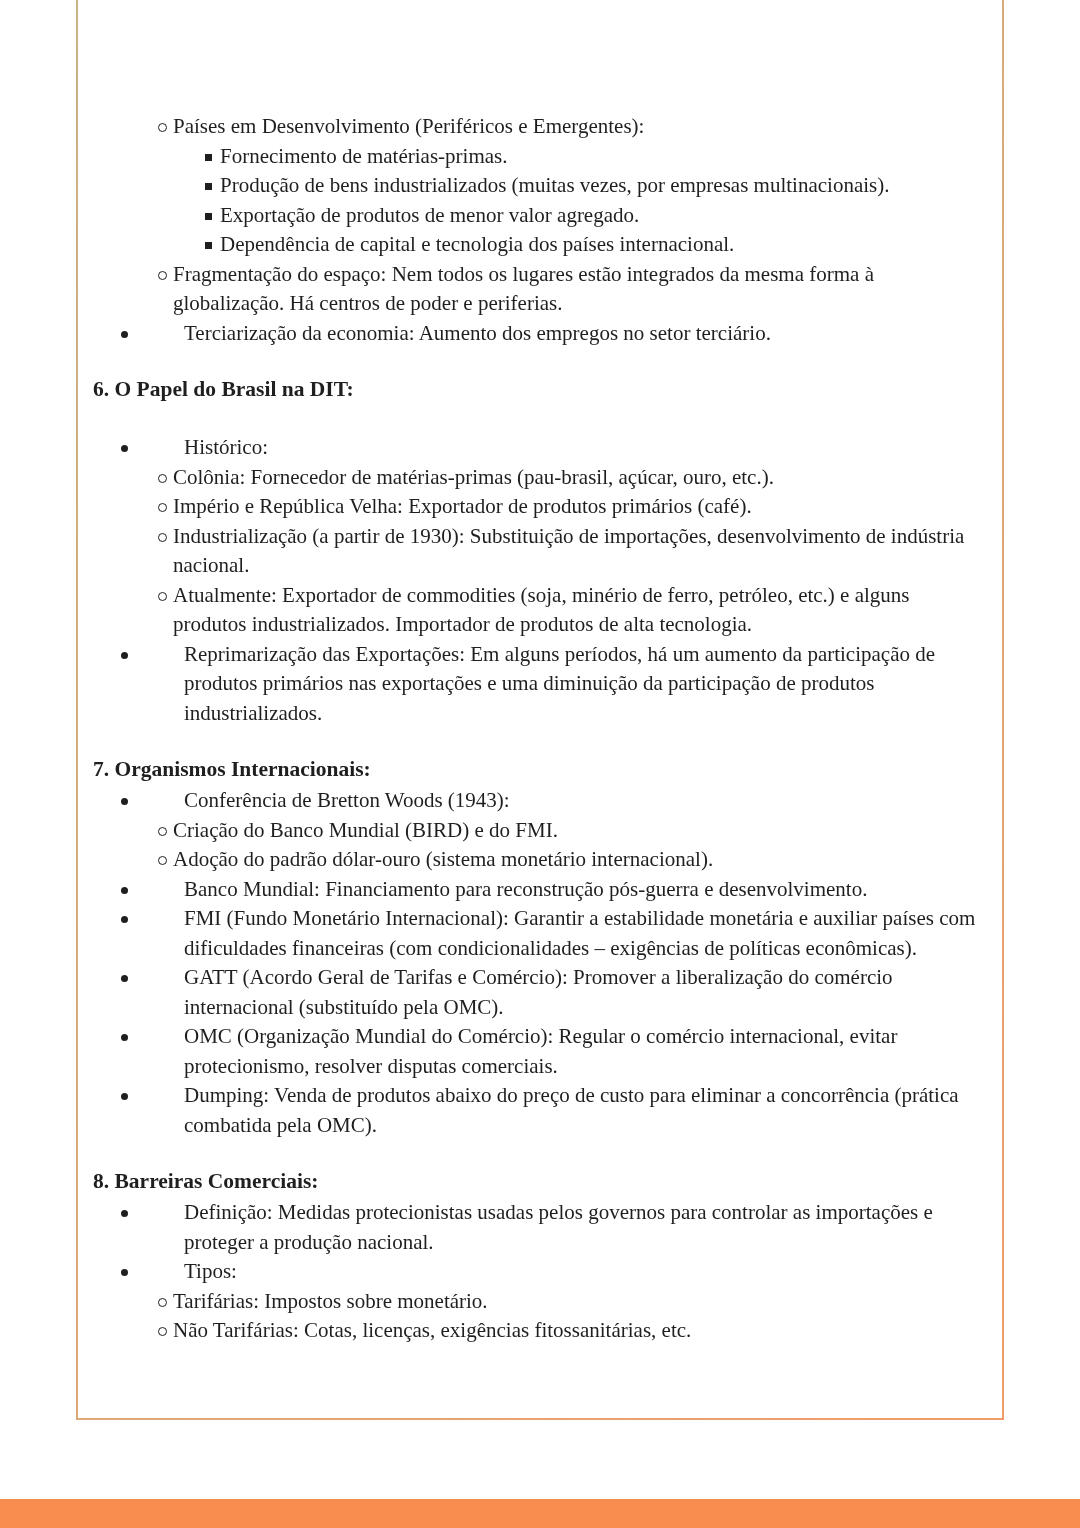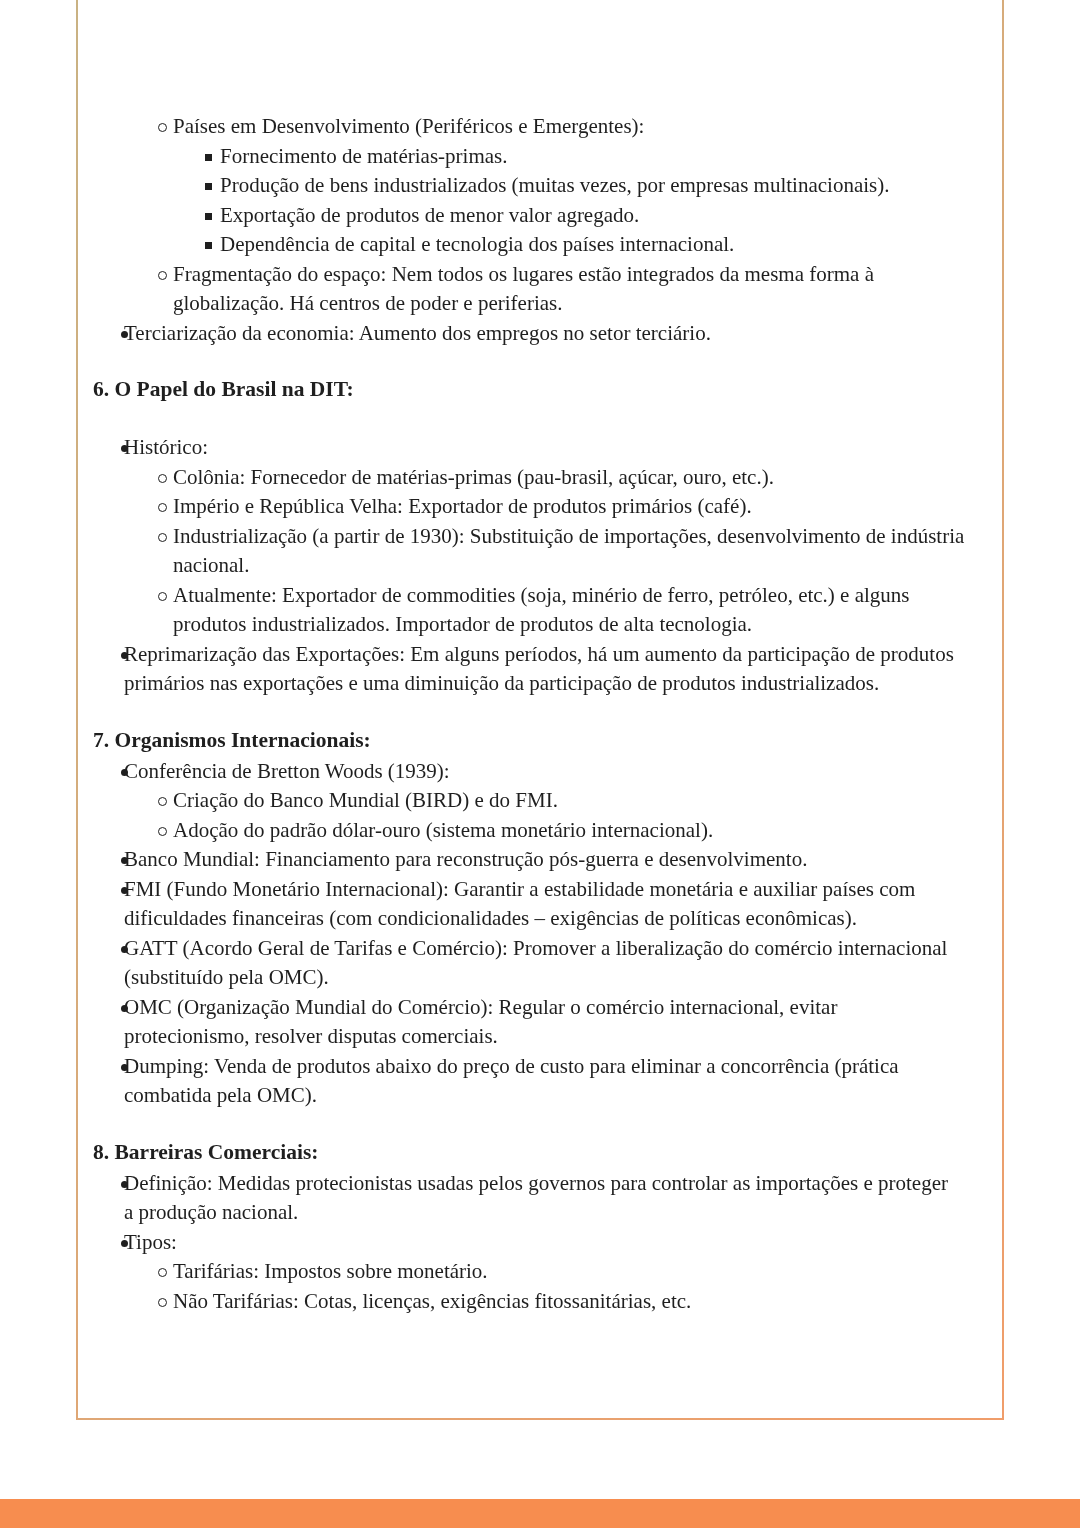--- a/index.html
+++ b/index.html
@@ -47,21 +47,21 @@
     line-height: 30px;
     margin: 0 0 2px 15px;
     padding: 0;
   }
   .section-heading.gap-after { margin-bottom: 29px; }
   .item {
     position: relative;
     margin: 0;
   }
   .item .txt { display: block; }
-  .item.l1 { padding-left: 46px; max-width: 835px; }
+  .item.l1 { padding-left: 106px; max-width: 835px; }
   .item.l2 { padding-left: 95px; max-width: 800px; box-sizing: content-box; }
   .item.l2 .txt { max-width: 800px; }
   .item.l1 .txt { max-width: 835px; }
   .item.l3 { padding-left: 142px; }
   .item.l3 .txt { max-width: 760px; }
   .bullet {
     position: absolute;
     display: block;
   }
   .bullet.dot {
@@ -152,21 +152,21 @@
           </div>
           <div class="item l1">
             <span class="bullet dot"></span>
             <span class="txt">Reprimarização das Exportações: Em alguns períodos, há um aumento da participação de produtos primários nas exportações e uma diminuição da participação de produtos industrializados.</span>
           </div>
         </section>
         <section class="section">
           <h2 class="section-heading">7. Organismos Internacionais:</h2>
           <div class="item l1">
             <span class="bullet dot"></span>
-            <span class="txt">Conferência de Bretton Woods (1939):</span>
+            <span class="txt">Conferência de Bretton Woods (1943):</span>
           </div>
           <div class="item l2">
             <span class="bullet circle"></span>
             <span class="txt">Criação do Banco Mundial (BIRD) e do FMI.</span>
           </div>
           <div class="item l2">
             <span class="bullet circle"></span>
             <span class="txt">Adoção do padrão dólar-ouro (sistema monetário internacional).</span>
           </div>
           <div class="item l1">

